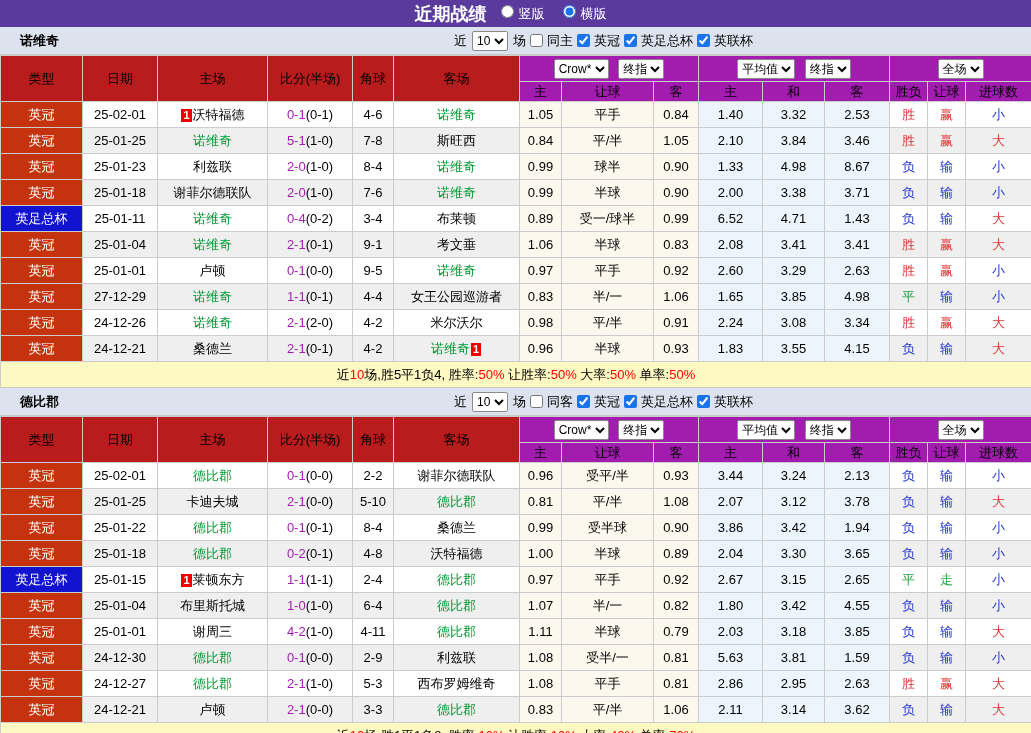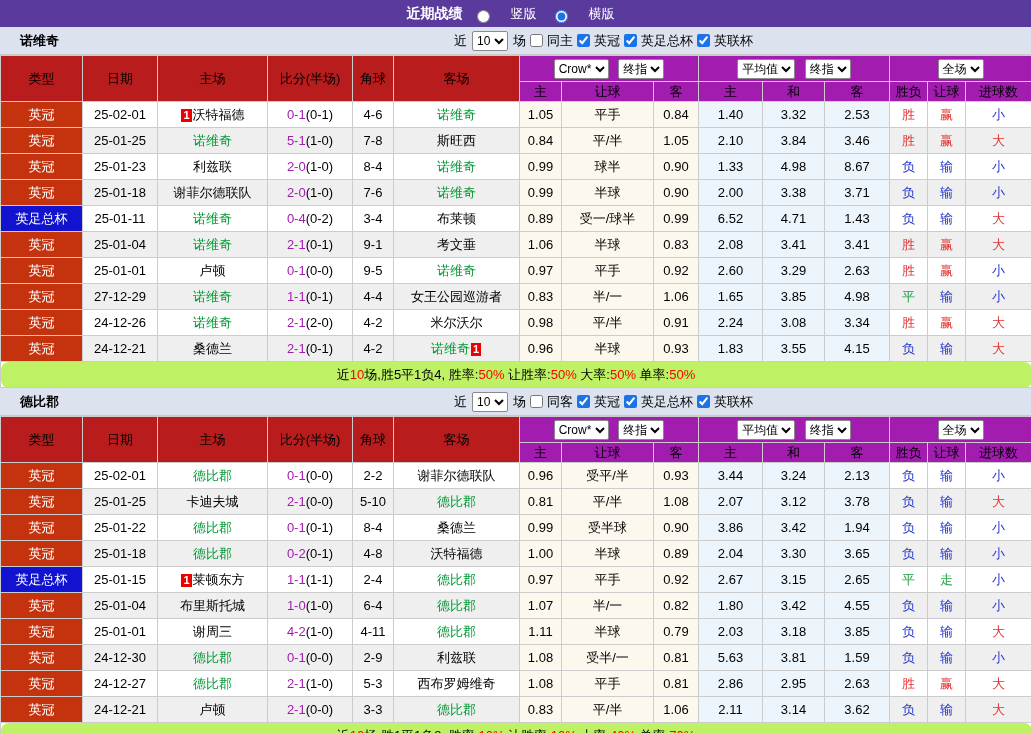--- a/index.html
+++ b/index.html
@@ -1,19 +1,19 @@
 <!DOCTYPE html>
 <html><head>
 <meta charset="utf-8">
 <style>
   html,body{margin:0;padding:0;background:#fff;}
   body{width:1031px;font-family:"Liberation Sans","DejaVu Sans",sans-serif;font-size:13px;color:#000;}
   .topbar{height:27px;background:#5a3b9d;display:flex;align-items:center;justify-content:center;gap:6px;color:#fff;}
-  .topbar .title{font-weight:bold;font-size:14px;margin-right:6px;}
-  .topbar label{display:inline-flex;align-items:flex-end;gap:19px;margin-right:10px;}
+  .topbar .title{font-weight:bold;font-size:18px;margin-right:6px;}
+  .topbar label{display:inline-flex;align-items:flex-start;gap:3px;margin-right:10px;}
   input[type=radio],input[type=checkbox]{width:13px;height:13px;margin:0 2px;vertical-align:-2px;accent-color:#1a73e8;}
   .section-head{height:27px;background:#dce3ef;position:relative;display:flex;align-items:center;border-bottom:1px solid #c9c9c9;}
   .team{margin-left:20px;font-weight:bold;}
   .controls{position:absolute;left:452px;display:flex;align-items:center;white-space:nowrap;}
   .controls span{margin:0 2px;}
   select{font-family:inherit;font-size:12px;height:20px;background:#fff;border:1px solid #8a8a8a;border-radius:2px;margin:0 3px;}
   table.grid{border-collapse:collapse;table-layout:fixed;width:1031px;}
   .grid th,.grid td{border:1px solid #cccccc;text-align:center;font-weight:normal;white-space:nowrap;overflow:hidden;padding:0;}
   .grid thead th{background:#a21caf;}
   .grid thead th.lcol{background:#b91c1c;}
@@ -26,21 +26,21 @@
   .c-cream{background:#fdf8ee;}
   .c-blue{background:#ecf5fb;}
   [data-c="self"]{color:#009933;}
   [data-c="r"]{color:#e03333;}
   [data-c="b"]{color:#2233cc;}
   [data-c="g"]{color:#1fa23c;}
   [data-c="k"]{color:#000;}
   .sc{color:#a21caf;}
   .badge{background:#ee0000;color:#fff;font-size:11px;font-weight:bold;line-height:13px;display:inline-block;padding:0 2px;margin:0 1px;}
   .badge:empty{display:none;}
-  .summary-row td{height:25px;background:#bef264;border-radius:8px;}
+  .summary-row td{height:25px;background:#fef9c3;}
   .summary-row [data-c="r"]{color:#ff0000;}
 </style>
 </head>
 <body>
 
 <div class="topbar">
   <span class="title">近期战绩</span>
   <label>
     <input type="radio" name="layout" style="">
     <span>竖版</span>

